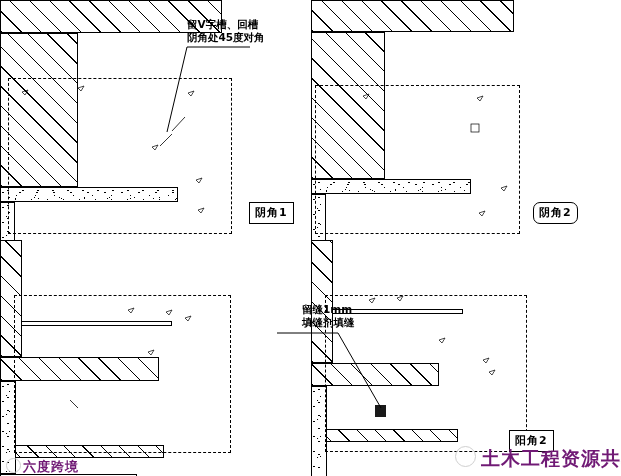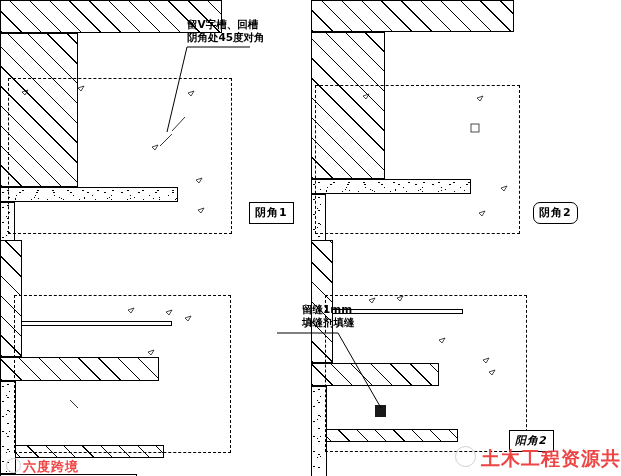--- a/index.html
+++ b/index.html
@@ -48,21 +48,21 @@
   
   .plate{position:absolute;border:1px solid #000;background:#fff;
          padding:2px 5px 3px 5px;font-size:11px;font-weight:bold;letter-spacing:1px;}
 
   
   .ladder{position:absolute;}
 
   .note{position:absolute;font-size:10.5px;font-weight:bold;line-height:13px;white-space:nowrap;}
 
   
-  .wm{position:absolute;color:#ef4444;font-weight:bold;white-space:nowrap;}
+  .wm{position:absolute;color:#701a75;font-weight:bold;white-space:nowrap;}
   .wm-logo{position:absolute;border:1.5px solid #d0d0d0;border-radius:50%;}
 
   svg{position:absolute;left:0;top:0;overflow:visible;}
 </style>
 </head>
 <body>
 
 <div class="canvas">
 
   <div class="panel" style="left:0px;top:0px;width:310px;height:240px;">
@@ -181,21 +181,21 @@
       
       
       
       
       
       
     </div>
 
   </div>
 
-  <div class="panel" style="left:311px;top:240px;width:310px;height:236px;font-style:italic;">
+  <div class="panel" style="left:311px;top:240px;width:310px;height:236px;">
 
     <div class="dashed-box" style="left:14px;top:55px;width:200px;height:155px;"></div>
 
     <div class="mat-struct bordered" style="left:64px;top:55px;width:22px;height:123px;"></div>
     <div class="mat-struct bordered" style="left:64px;top:155px;width:128px;height:23px;"></div>
 
     <div class="mat-level bordered" style="left:86px;top:55px;width:16px;height:100px;"></div>
 
     <svg width="310" height="236">
       <polygon points="58,60 64,58 61,63" fill="none" stroke="#000" stroke-width="0.7"></polygon>

